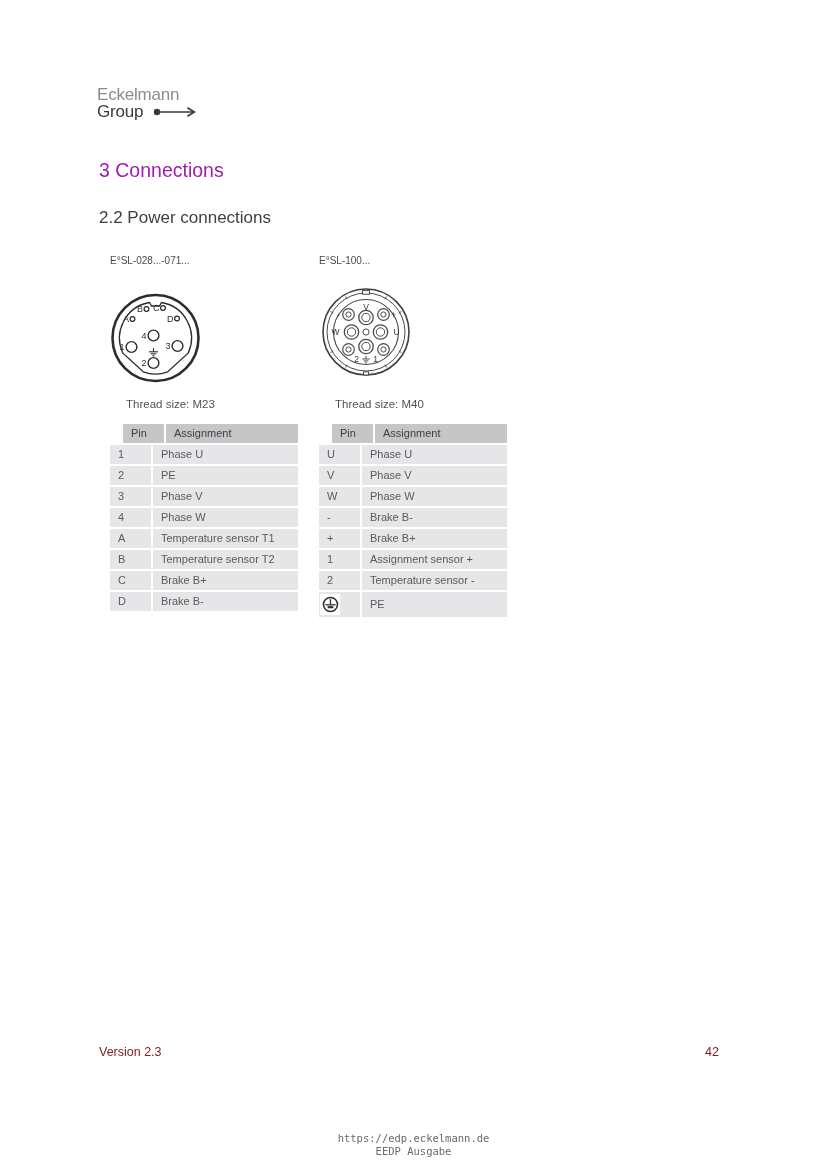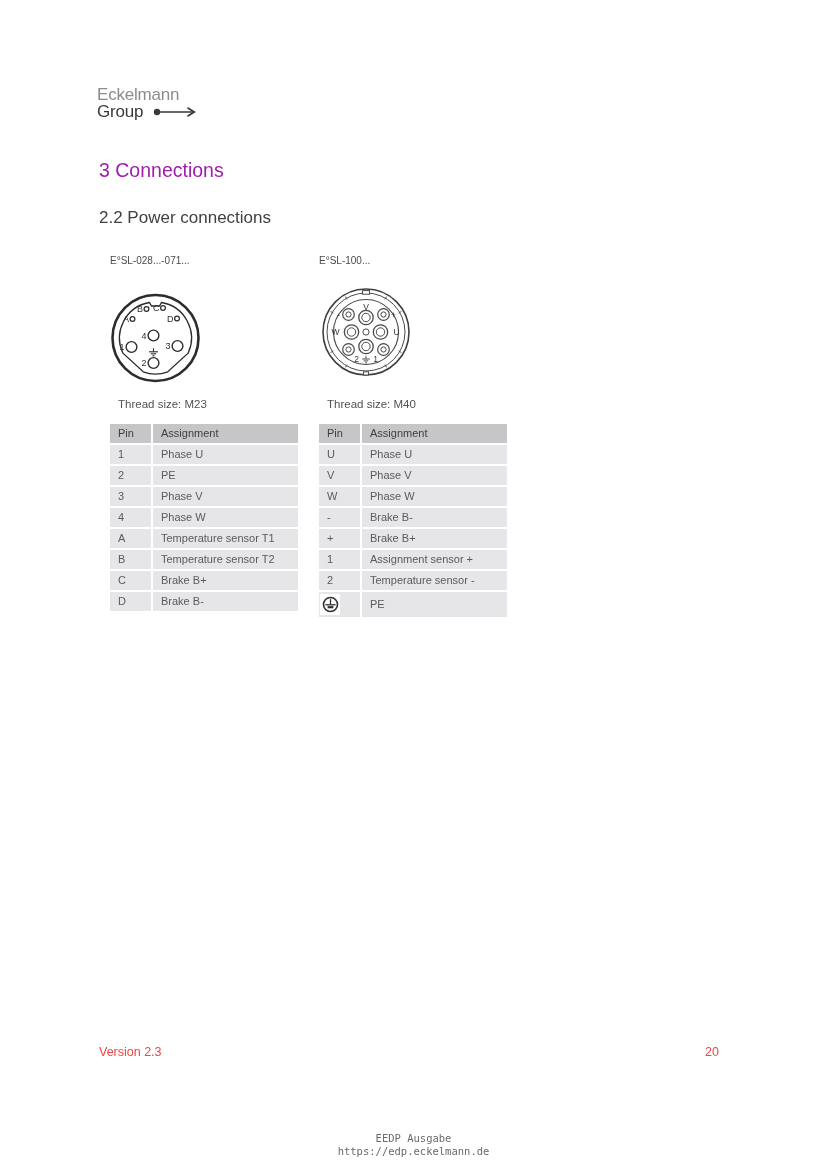--- a/index.html
+++ b/index.html
@@ -17,37 +17,37 @@
   .h2{left:99px;top:208px;font-size:17px;color:#3f3e41;}
 
   
   .col{top:255px;width:188px;position:absolute;}
   .col.c1{left:110px;}
   .col.c2{left:319px;}
   .model{position:absolute;top:0;left:0;font-size:10px;color:#4b4a4e;}
   .conn{position:absolute;}
   .c1 .conn{left:0;top:36px;}
   .c2 .conn{left:2px;top:32px;}
-  .thread{position:absolute;top:143px;left:8px;font-size:11.5px;color:#525155;}
+  .thread{position:absolute;top:143px;left:16px;font-size:11.5px;color:#525155;}
 
   
   .ptable{position:absolute;top:169px;left:0;width:188px;font-size:11px;}
   .t-row{display:flex;gap:2px;height:19px;line-height:19px;margin-top:2px;}
-  .t-row.t-head{margin-top:0;}
+  .t-row.t-head{margin-top:0;margin-left:13px;}
   .t-row.tall{height:25px;line-height:25px;}
   .cell{background:var(--table-row-bg,#e6e6e8);color:#5a595c;padding-left:8px;box-sizing:border-box;}
   .cell.pin{width:41px;flex:0 0 41px;}
   .cell.asg{flex:1;}
   .t-head .cell{background:var(--table-header-bg,#c6c6c9);color:#3e3d41;}
   .cell.iconcell{display:flex;align-items:center;padding-left:1px;}
   .pe-box{width:20px;height:21px;background:#fff;display:flex;align-items:center;justify-content:center;}
 
   
   .footer{left:99px;top:1045px;width:620px;display:flex;justify-content:space-between;
-          font-size:12.5px;color:#ef4444;}
+          font-size:12.5px;color:#7f1d1d;}
 
   
   .wm{left:0;top:1132px;width:827px;text-align:center;
       font-family:"DejaVu Sans Mono",monospace;font-size:10.5px;line-height:13px;color:#6a696c;}
 
   svg text{font-family:"Liberation Sans",sans-serif;}
 </style>
 </head>
 <body>
 
@@ -255,21 +255,21 @@
   </svg>
 </div>
           </div>
           <div class="cell asg">PE</div>
         </div>
       </div>
   </div>
 
   <div class="abs footer">
     <span>Version 2.3</span>
-    <span>20</span>
+    <span>42</span>
   </div>
 
   <div class="abs wm">
+    <div>https://edp.eckelmann.de</div>
     <div>EEDP Ausgabe</div>
-    <div>https://edp.eckelmann.de</div>
   </div>
 
 </div>
 
 </body></html>

